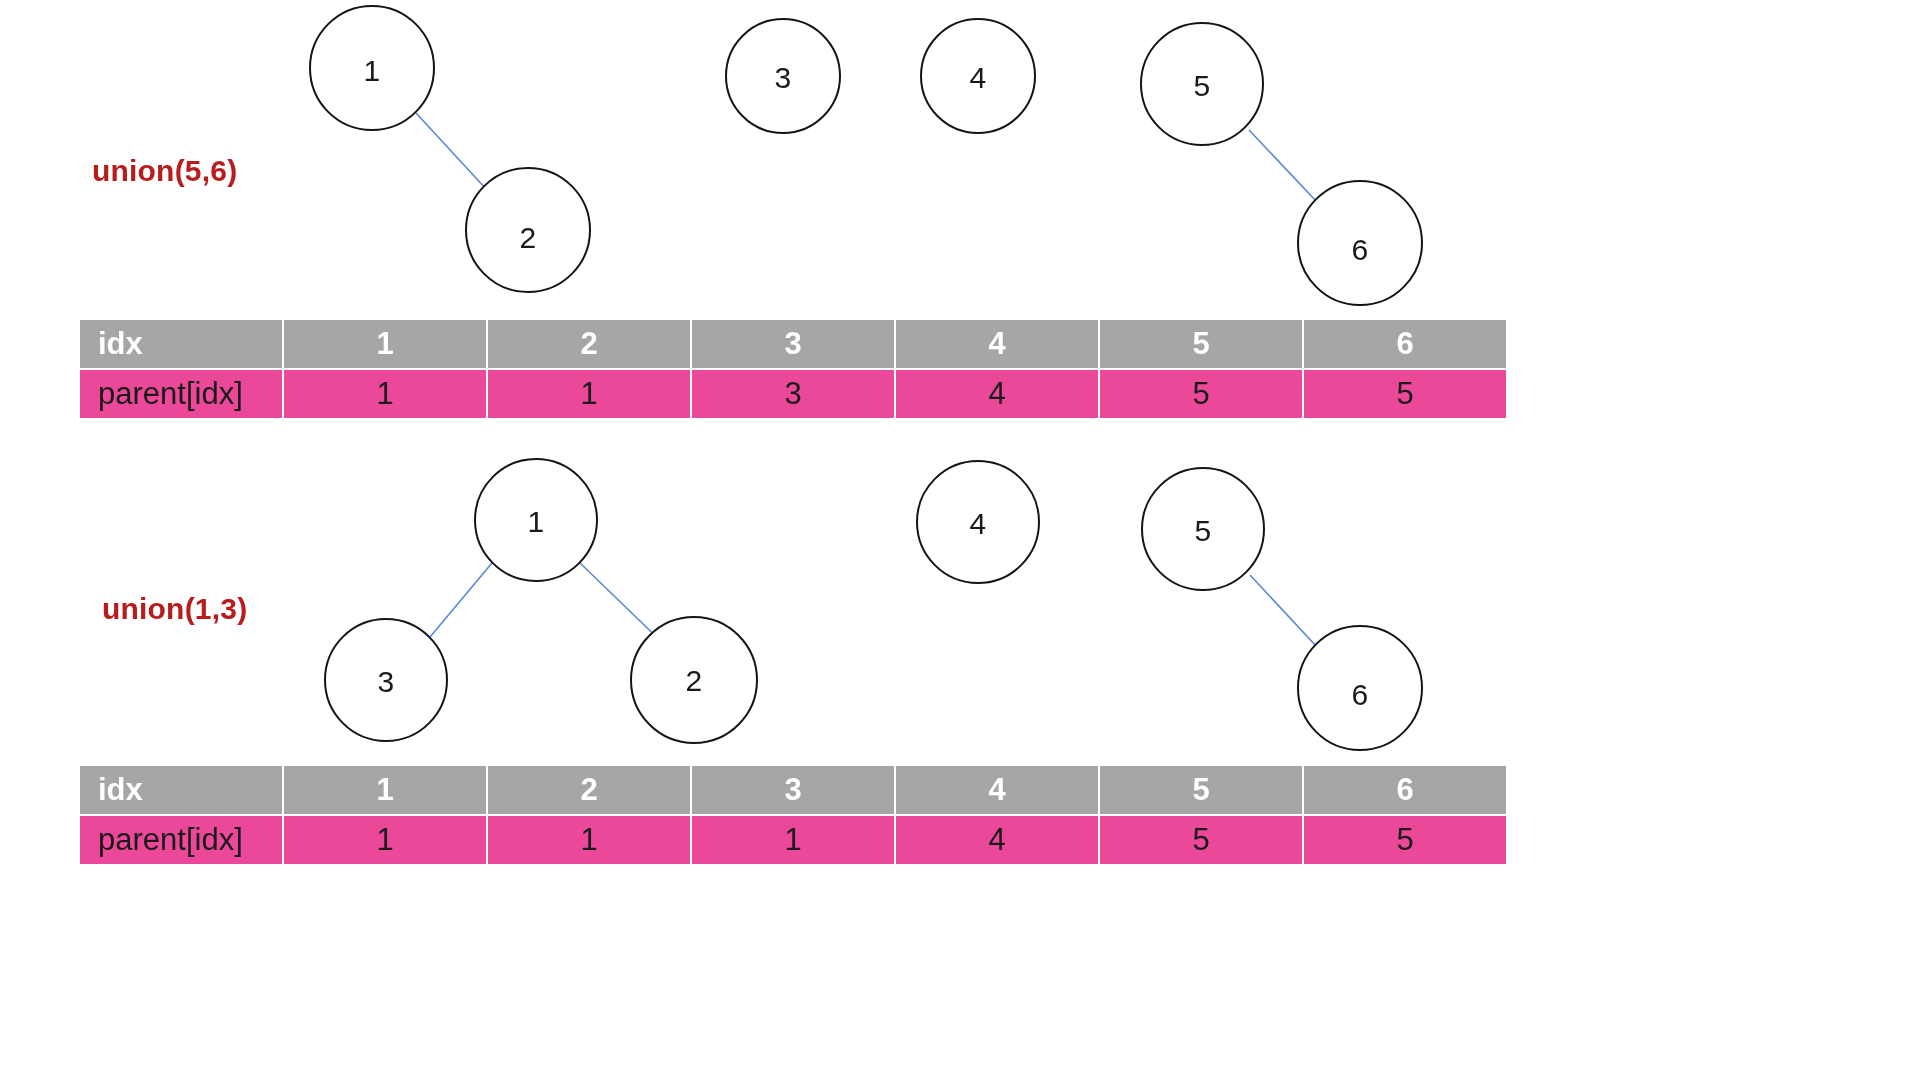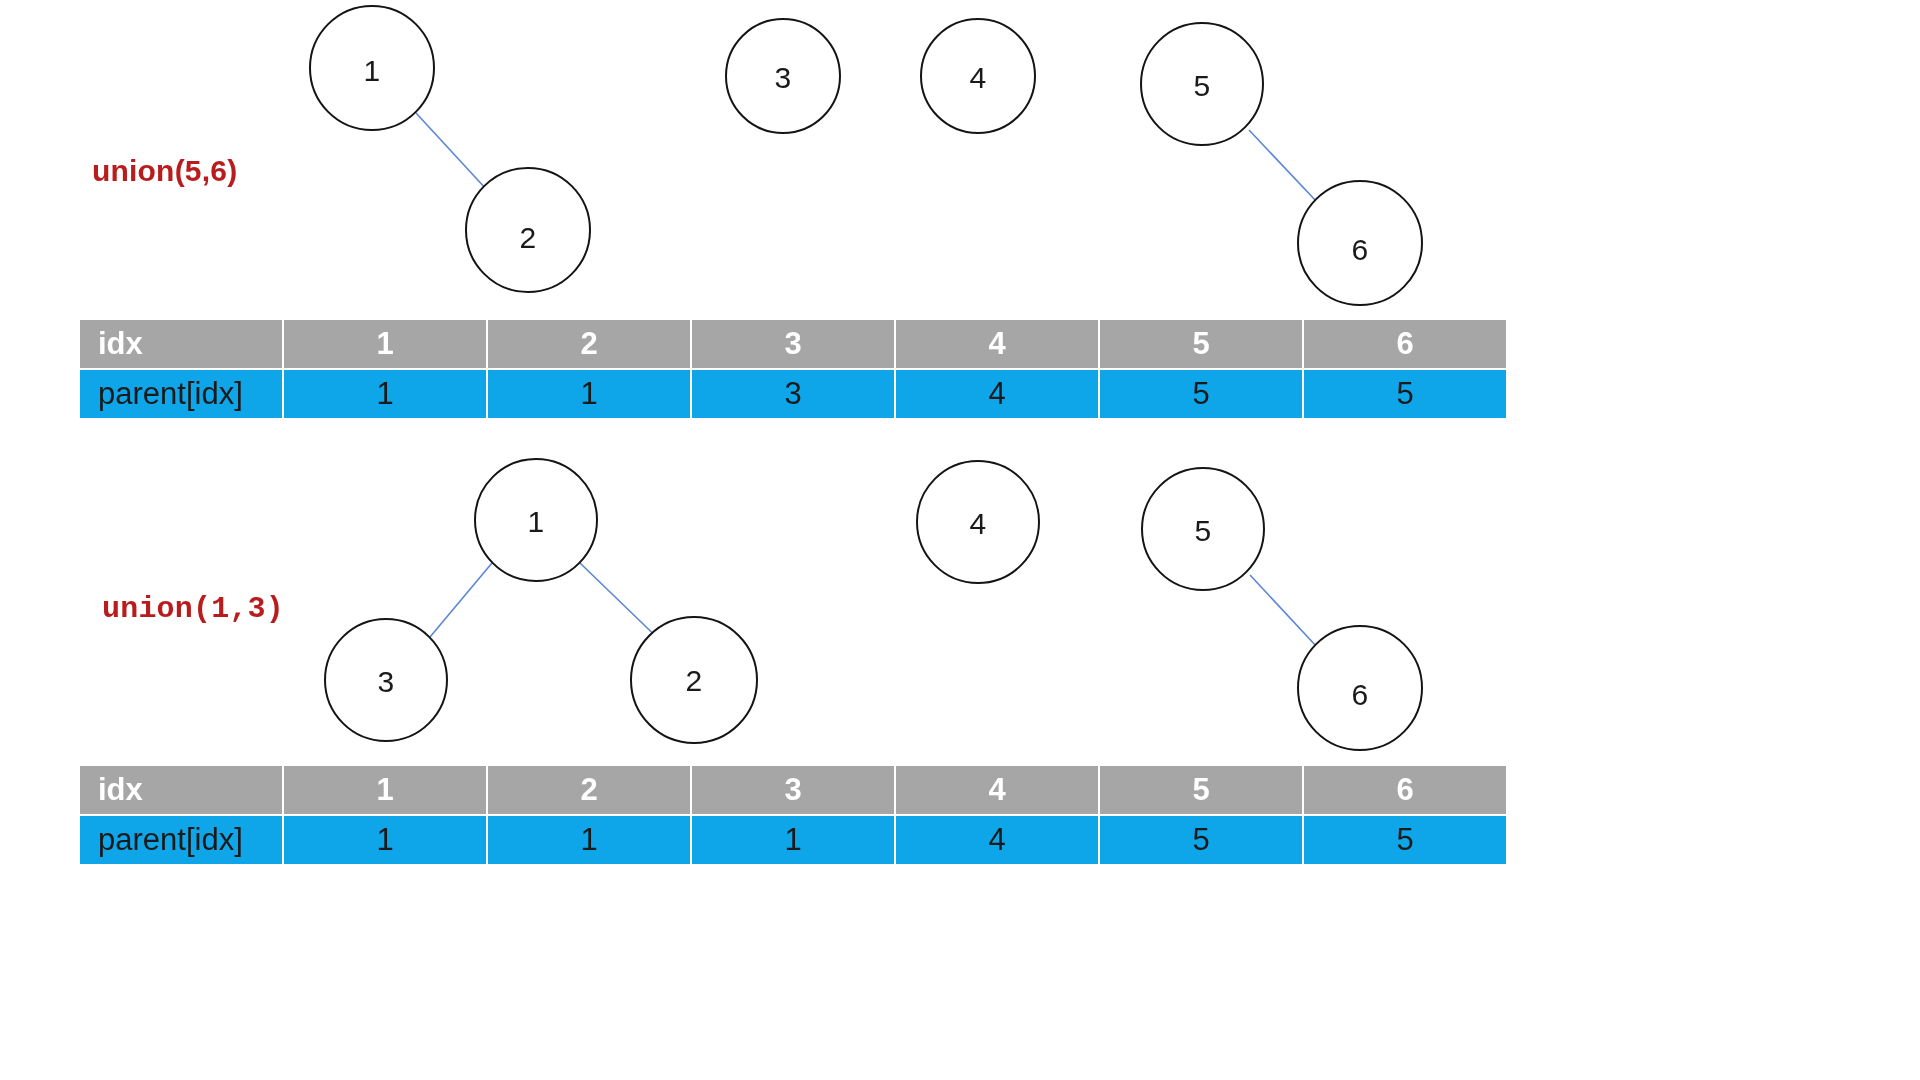--- a/index.html
+++ b/index.html
@@ -81,21 +81,21 @@
     font-size: 31px;
     box-sizing: border-box;
     vertical-align: middle;
   }
   .ptable thead th {
     background: #a6a6a6;
     color: #ffffff;
     font-weight: bold;
   }
   .ptable tbody td {
-    background: #0ea5e9;
+    background: #ec4899;
     color: #1a1a1a;
   }
   .col-name {
     text-align: left;
     padding-left: 18px !important;
   }
   .col-val {
     text-align: center;
   }
 </style>
@@ -170,21 +170,21 @@
         <td class="col-val">1</td>
         <td class="col-val">1</td>
         <td class="col-val">3</td>
         <td class="col-val">4</td>
         <td class="col-val">5</td>
         <td class="col-val">5</td>
       </tr>
     </tbody>
   </table>
 
-  <div class="op-label" style="left:102px; top:592px;font-family:Liberation Mono, monospace;">union(1,3)</div>
+  <div class="op-label" style="left:102px; top:592px;">union(1,3)</div>
 
   <div class="node" style="left:474px; top:458px; width:124px; height:124px;">
     <span class="node-label" style="top:47px;">1</span>
   </div>
 
   <div class="node" style="left:324px; top:618px; width:124px; height:124px;">
     <span class="node-label" style="top:47px;">3</span>
   </div>
 
   <div class="node" style="left:630px; top:616px; width:128px; height:128px;">

